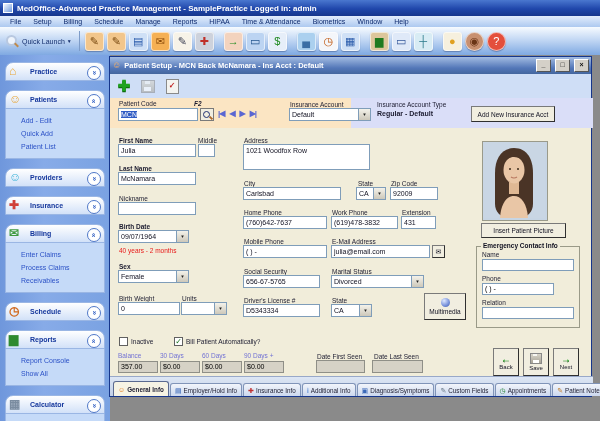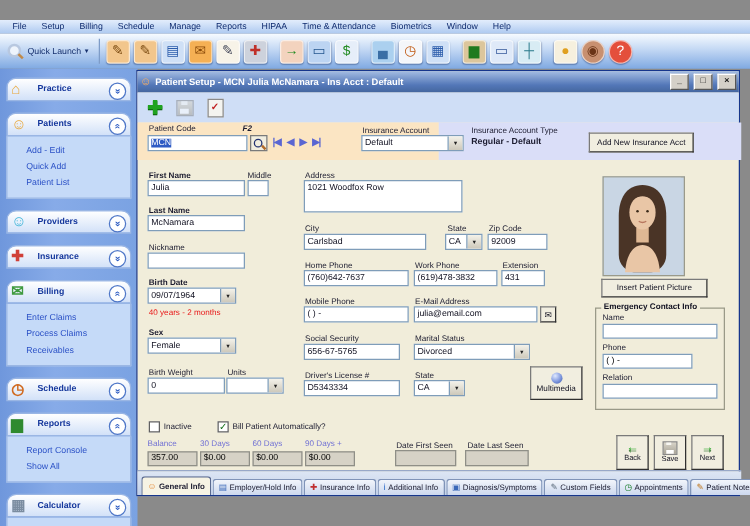--- a/index.html
+++ b/index.html
@@ -119,20 +119,24 @@
   .caption{position:absolute;left:109px;top:342px;width:491px;height:24px;background:#7d7d7d;
     display:flex;align-items:center;justify-content:center}
   .caption span{display:block;width:400px;text-align:center;color:#fff;font-weight:bold;font-size:10px;line-height:11px;
     text-shadow:1px 1px 0 #4a4a4a}
 </style>
 </head>
 <body>
 
 <div class="screen">
 
+  <div class="titlebar">
+    <span class="app-ico"></span>
+    <span>MedOffice-Advanced Practice Management - SamplePractice  Logged in: admin</span>
+  </div>
 
   <div class="menubar">
       <span class="mitem">File</span>
       <span class="mitem">Setup</span>
       <span class="mitem">Billing</span>
       <span class="mitem">Schedule</span>
       <span class="mitem">Manage</span>
       <span class="mitem">Reports</span>
       <span class="mitem">HIPAA</span>
       <span class="mitem">Time &amp; Attendance</span>
@@ -257,21 +261,21 @@
             </span>
           </div>
           <div class="pbody" style="height: 10px;"></div>
         </div>
       </div>
 
     <div class="mdi">
 
       <div class="wtitle">
         <span class="wico">☺</span>
-        <span>Patient Setup -  MCN  Julia McNamara - Ins Acct : Default</span>
+        <span>Patient Setup -  MCN  Back McNamara - Ins Acct : Default</span>
         <span class="sp"></span>
         <span class="wbtn">_</span>
         <span class="wbtn">□</span>
         <span class="wbtn">×</span>
       </div>
 
       <div class="toolstrip">
         <span class="tsbtn">
             <span class="plusg">✚</span>
           </span>

